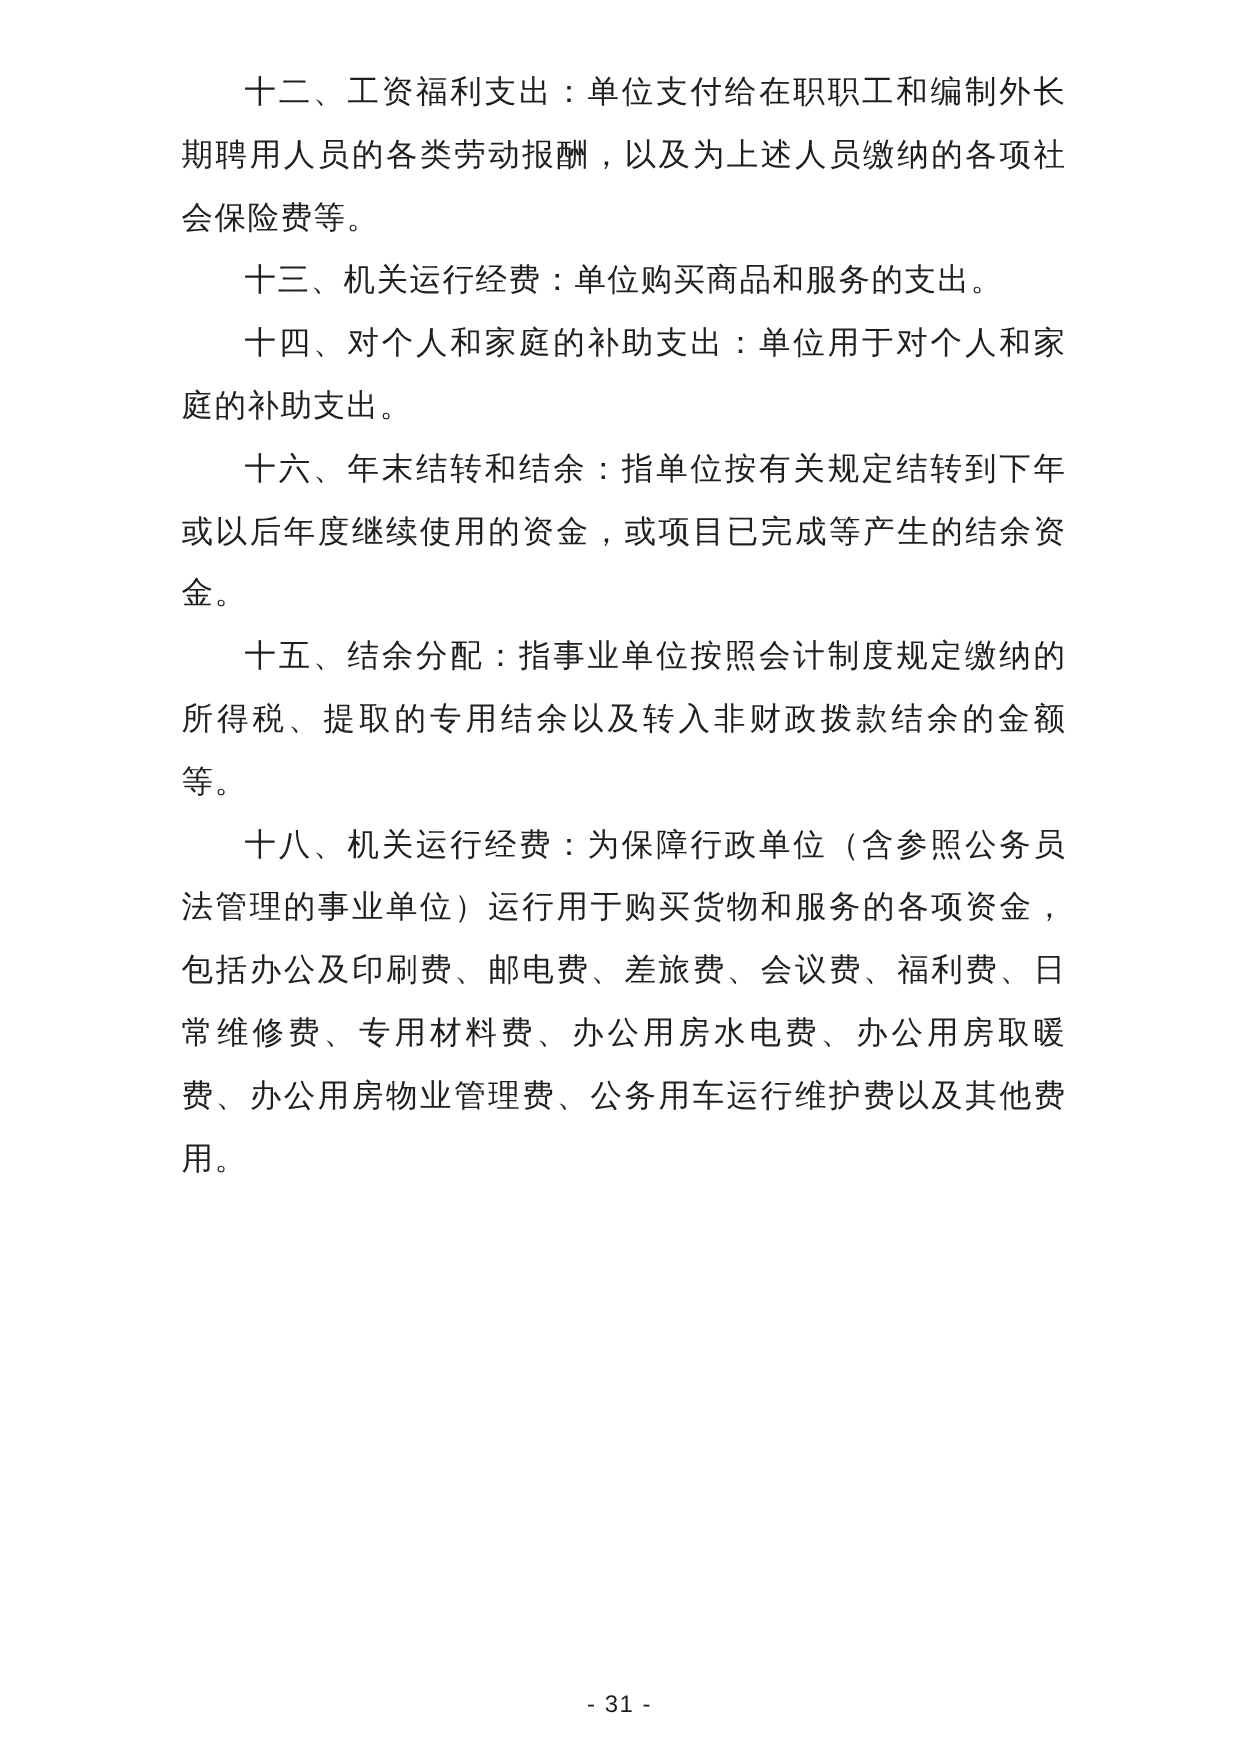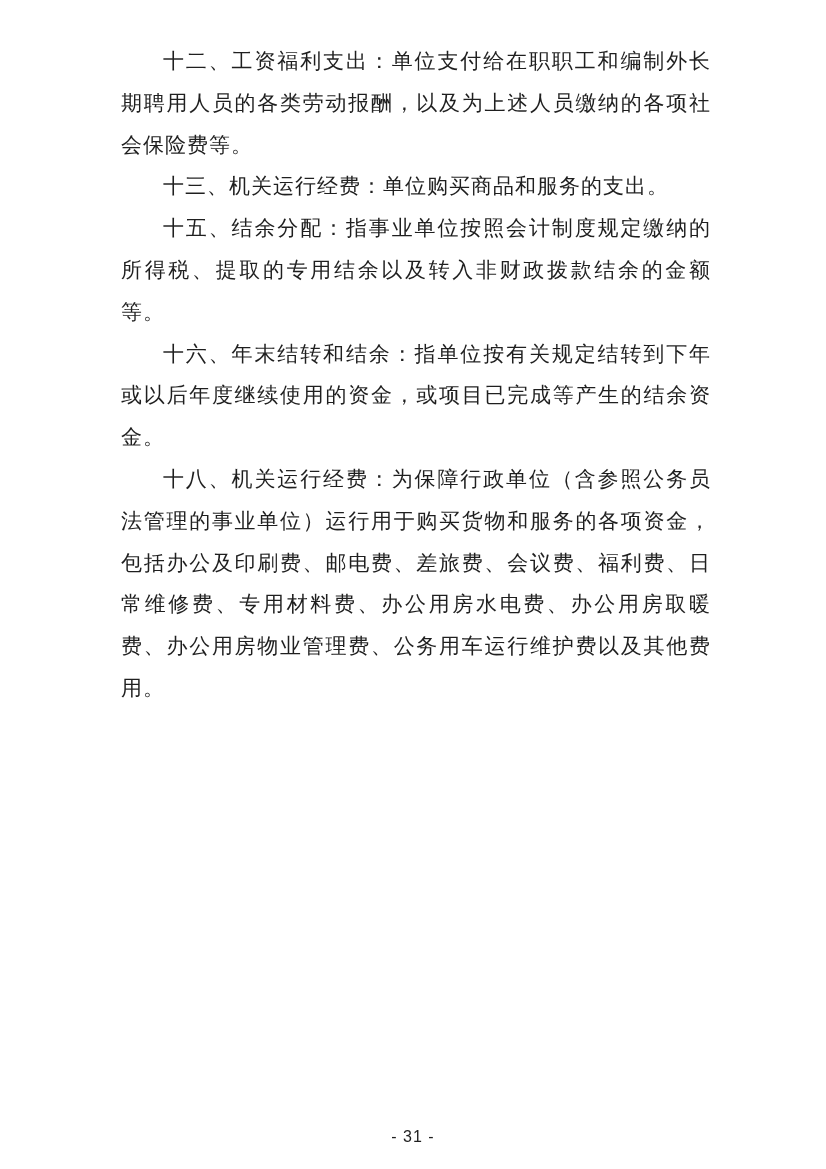--- a/index.html
+++ b/index.html
@@ -46,18 +46,19 @@
     color: #1f1f1f;
   }
 </style>
 </head>
 <body>
 
 <div class="page">
   <div class="content">
     <p>十二、工资福利支出：单位支付给在职职工和编制外长期聘用人员的各类劳动报酬，以及为上述人员缴纳的各项社会保险费等。</p>
     <p>十三、机关运行经费：单位购买商品和服务的支出。</p>
+    <p>十四、对个人和家庭的补助支出：单位用于对个人和家庭的补助支出。</p>
+    <p>十六、年末结转和结余：指单位按有关规定结转到下年或以后年度继续使用的资金，或项目已完成等产生的结余资金。</p>
     <p>十五、结余分配：指事业单位按照会计制度规定缴纳的所得税、提取的专用结余以及转入非财政拨款结余的金额等。</p>
-    <p>十六、年末结转和结余：指单位按有关规定结转到下年或以后年度继续使用的资金，或项目已完成等产生的结余资金。</p>
     <p>十八、机关运行经费：为保障行政单位（含参照公务员法管理的事业单位）运行用于购买货物和服务的各项资金，包括办公及印刷费、邮电费、差旅费、会议费、福利费、日常维修费、专用材料费、办公用房水电费、办公用房取暖费、办公用房物业管理费、公务用车运行维护费以及其他费用。</p>
   </div>
   <div class="footer">- 31 -</div>
 </div>
 
 </body></html>

